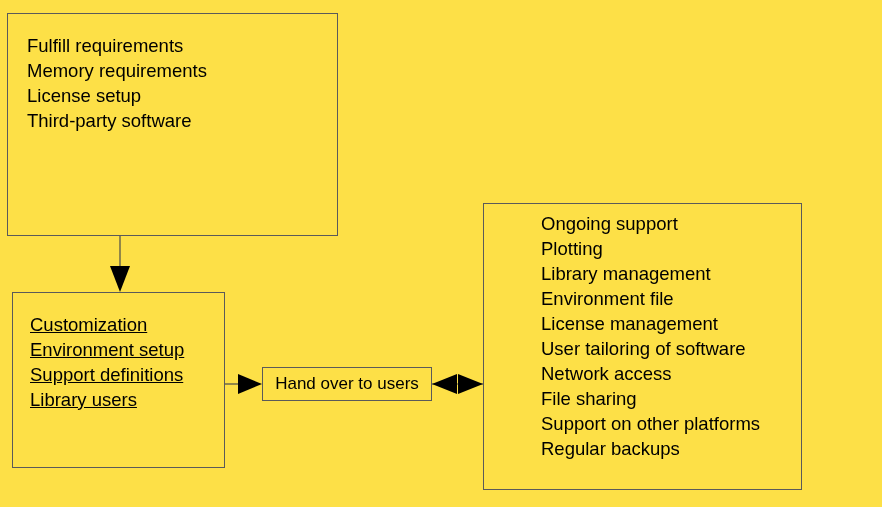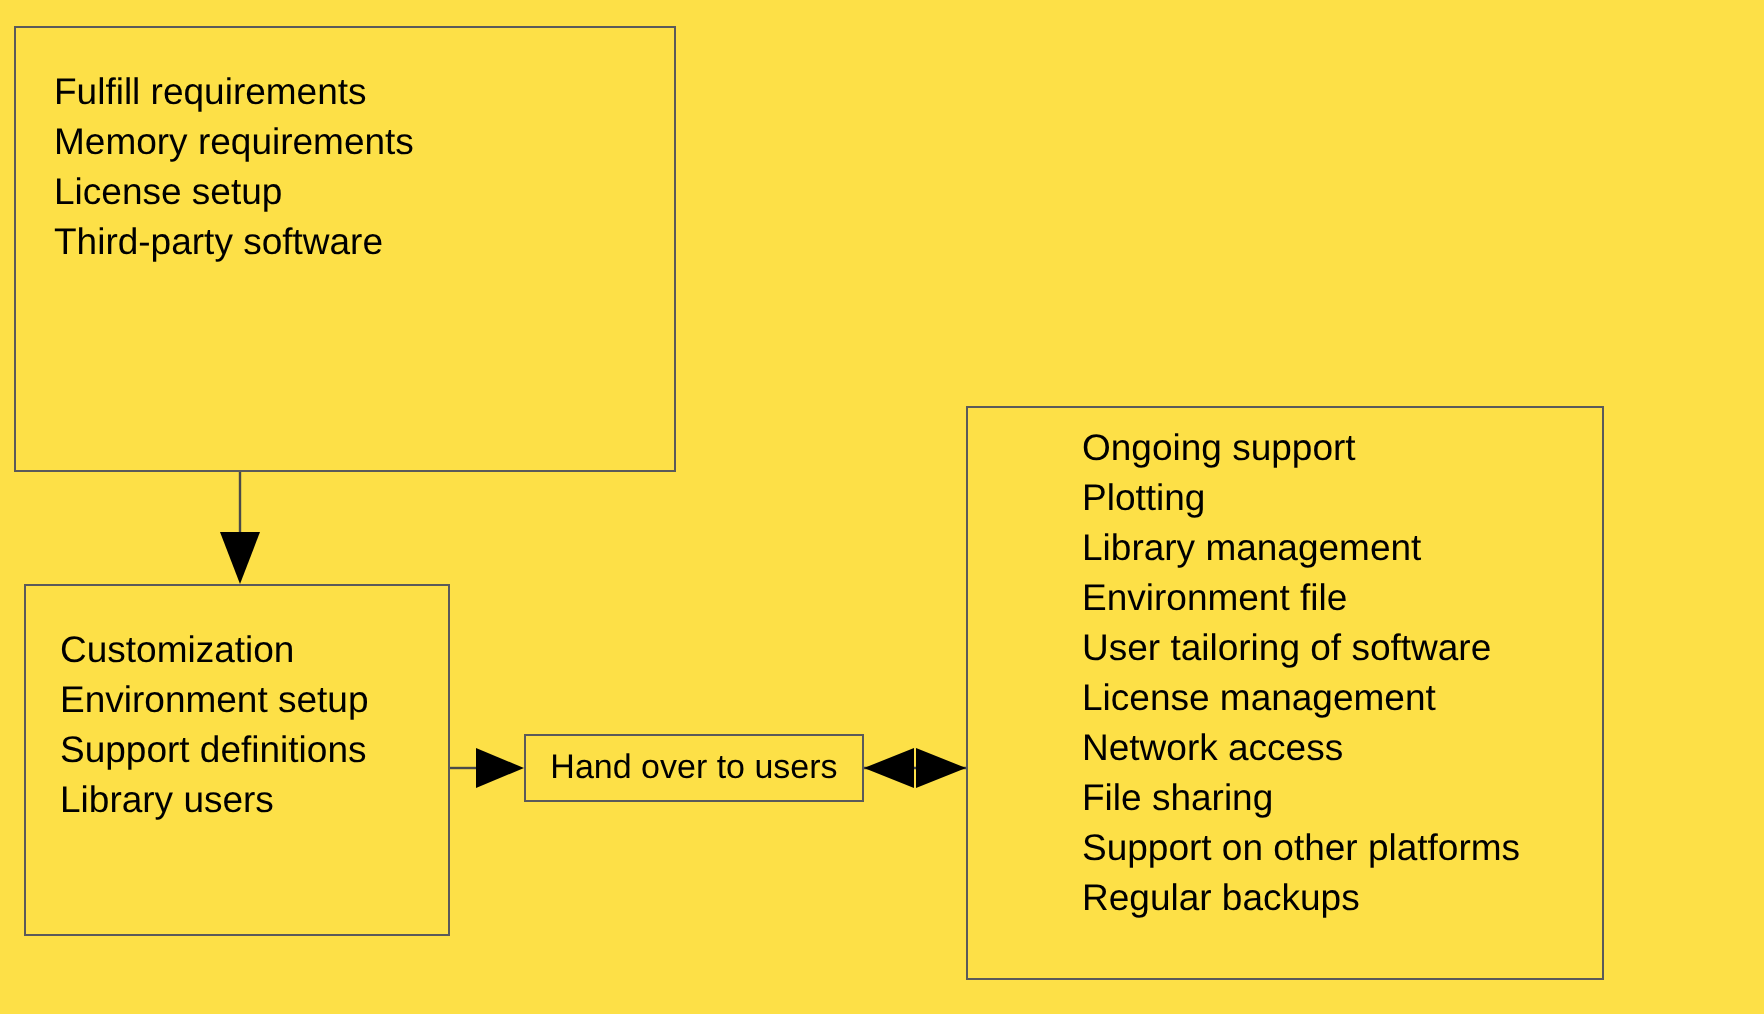--- a/index.html
+++ b/index.html
@@ -55,20 +55,21 @@
   
   #box-setup {
     left: 12px;
     top: 292px;
     width: 213px;
     height: 176px;
   }
   #list-setup {
     left: 30px;
     top: 312px;
+    text-decoration: underline;
   }
 
   
   #box-support {
     left: 483px;
     top: 203px;
     width: 319px;
     height: 287px;
   }
   #list-support {
@@ -135,22 +136,22 @@
     <li>Support definitions</li>
     <li>Library users</li>
   </ul>
 
   <div class="box" id="box-support"></div>
   <ul class="box-list" id="list-support">
     <li>Ongoing support</li>
     <li>Plotting</li>
     <li>Library management</li>
     <li>Environment file</li>
+    <li>License management</li>
     <li>User tailoring of software</li>
-    <li>License management</li>
     <li>Network access</li>
     <li>File sharing</li>
     <li>Support on other platforms</li>
     <li>Regular backups</li>
   </ul>
 
   <div class="box" id="box-handover"></div>
   <div id="handover-label">Hand over to users</div>
 
   <svg id="connectors" viewBox="0 0 882 507">

